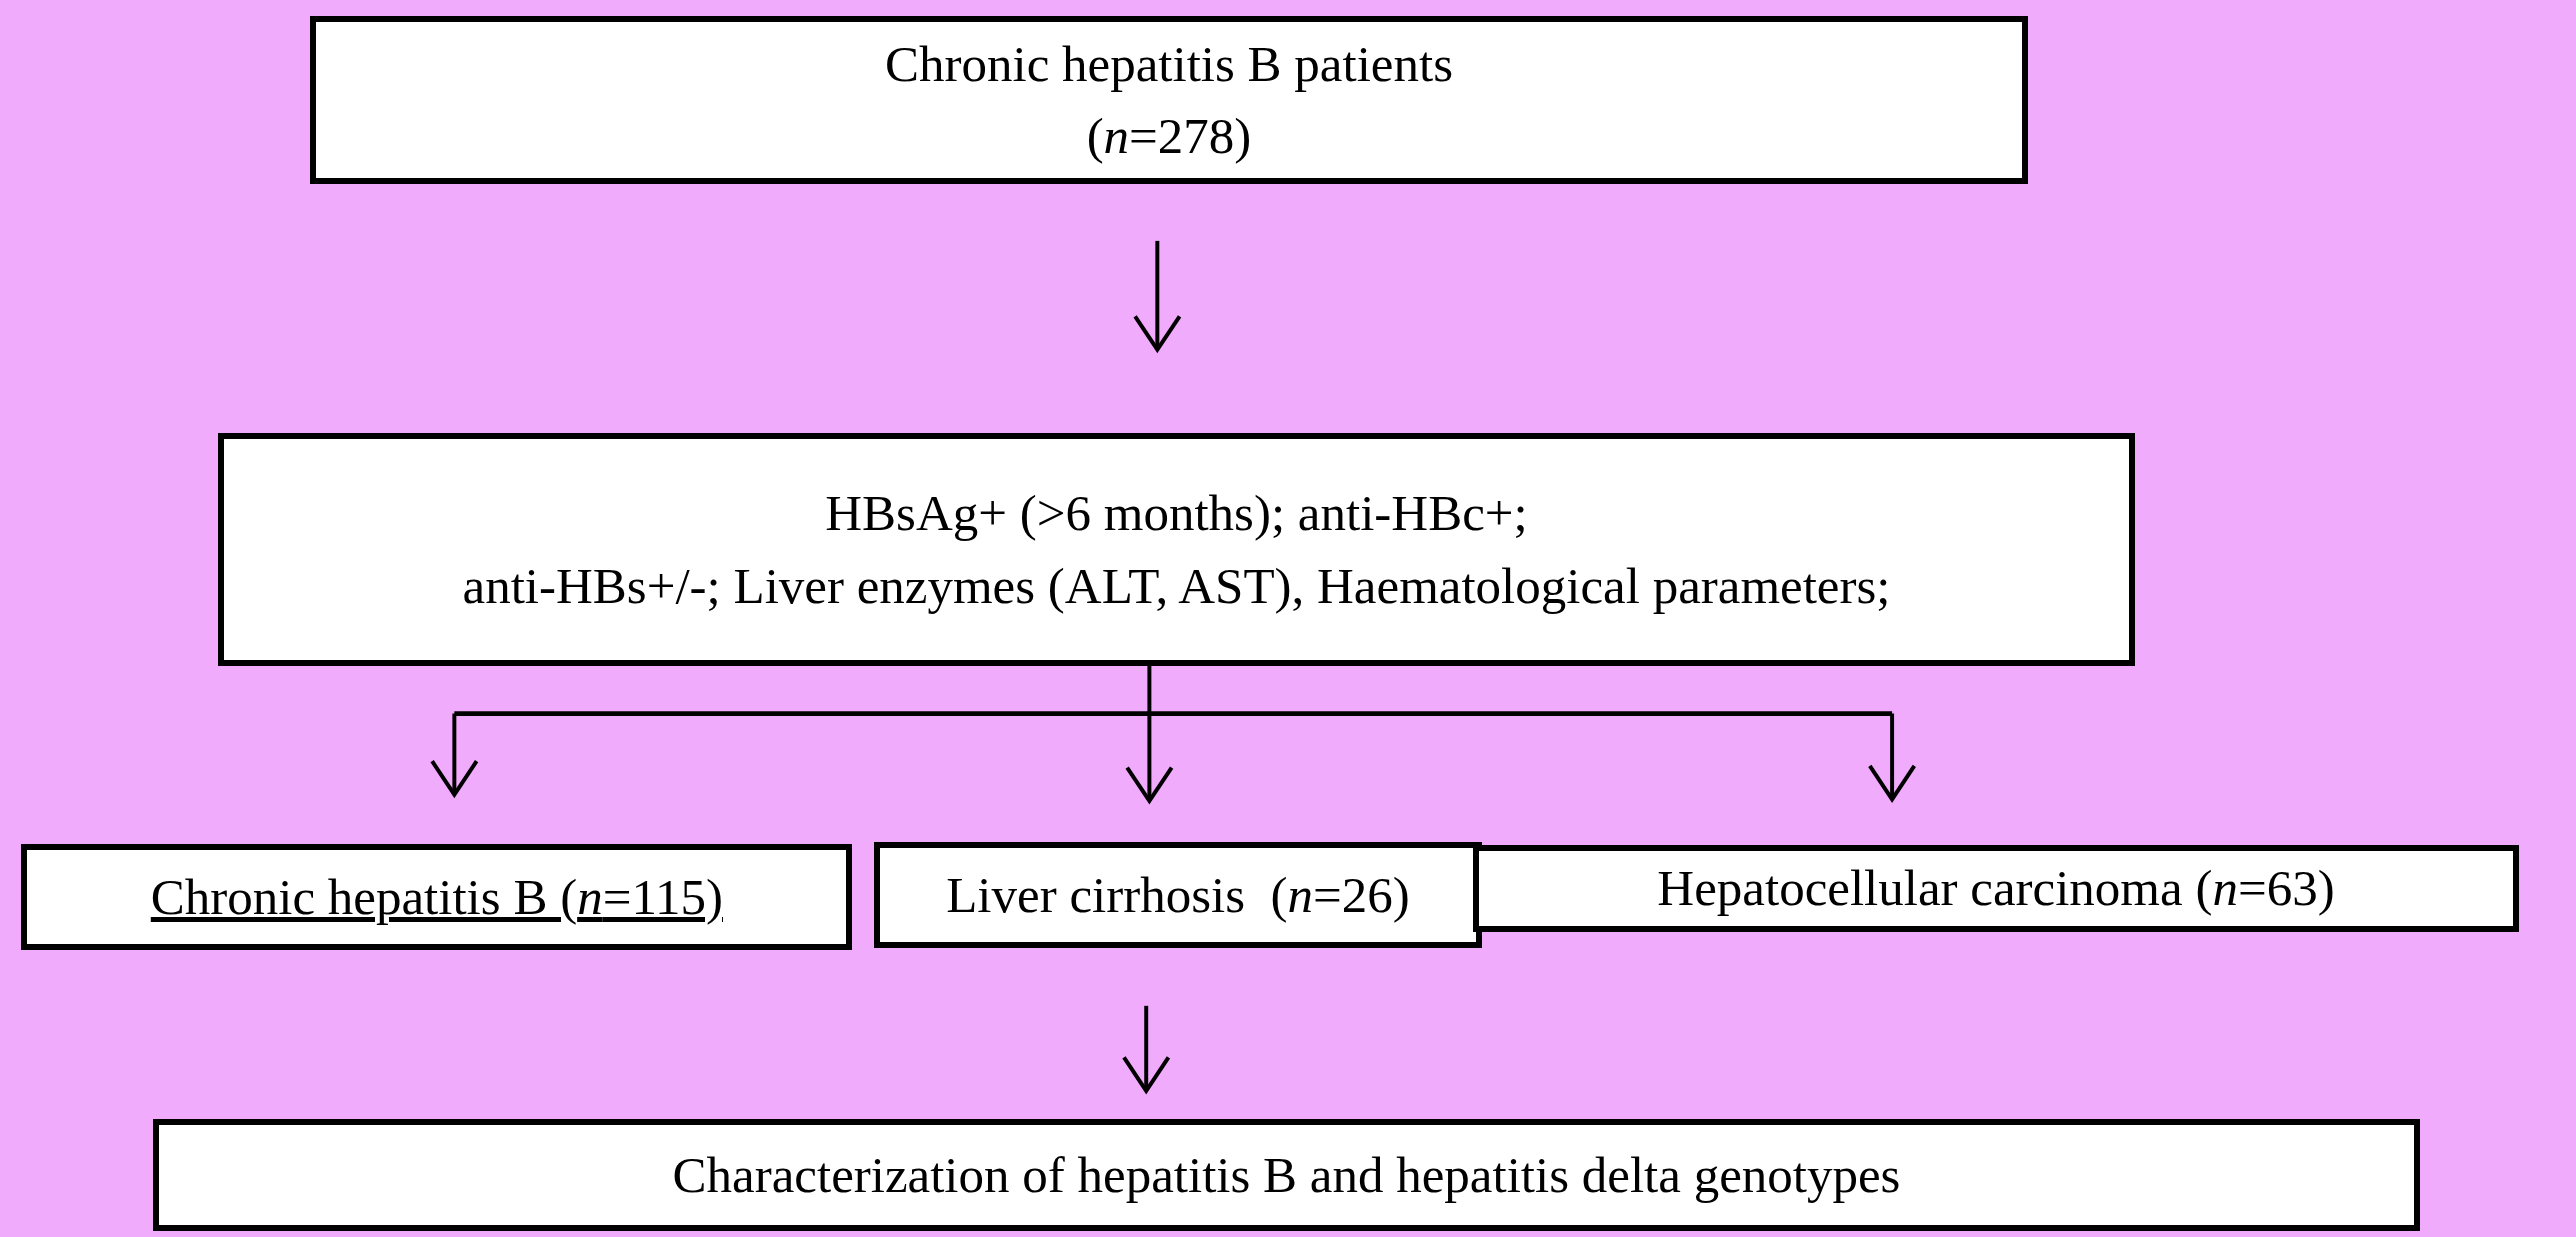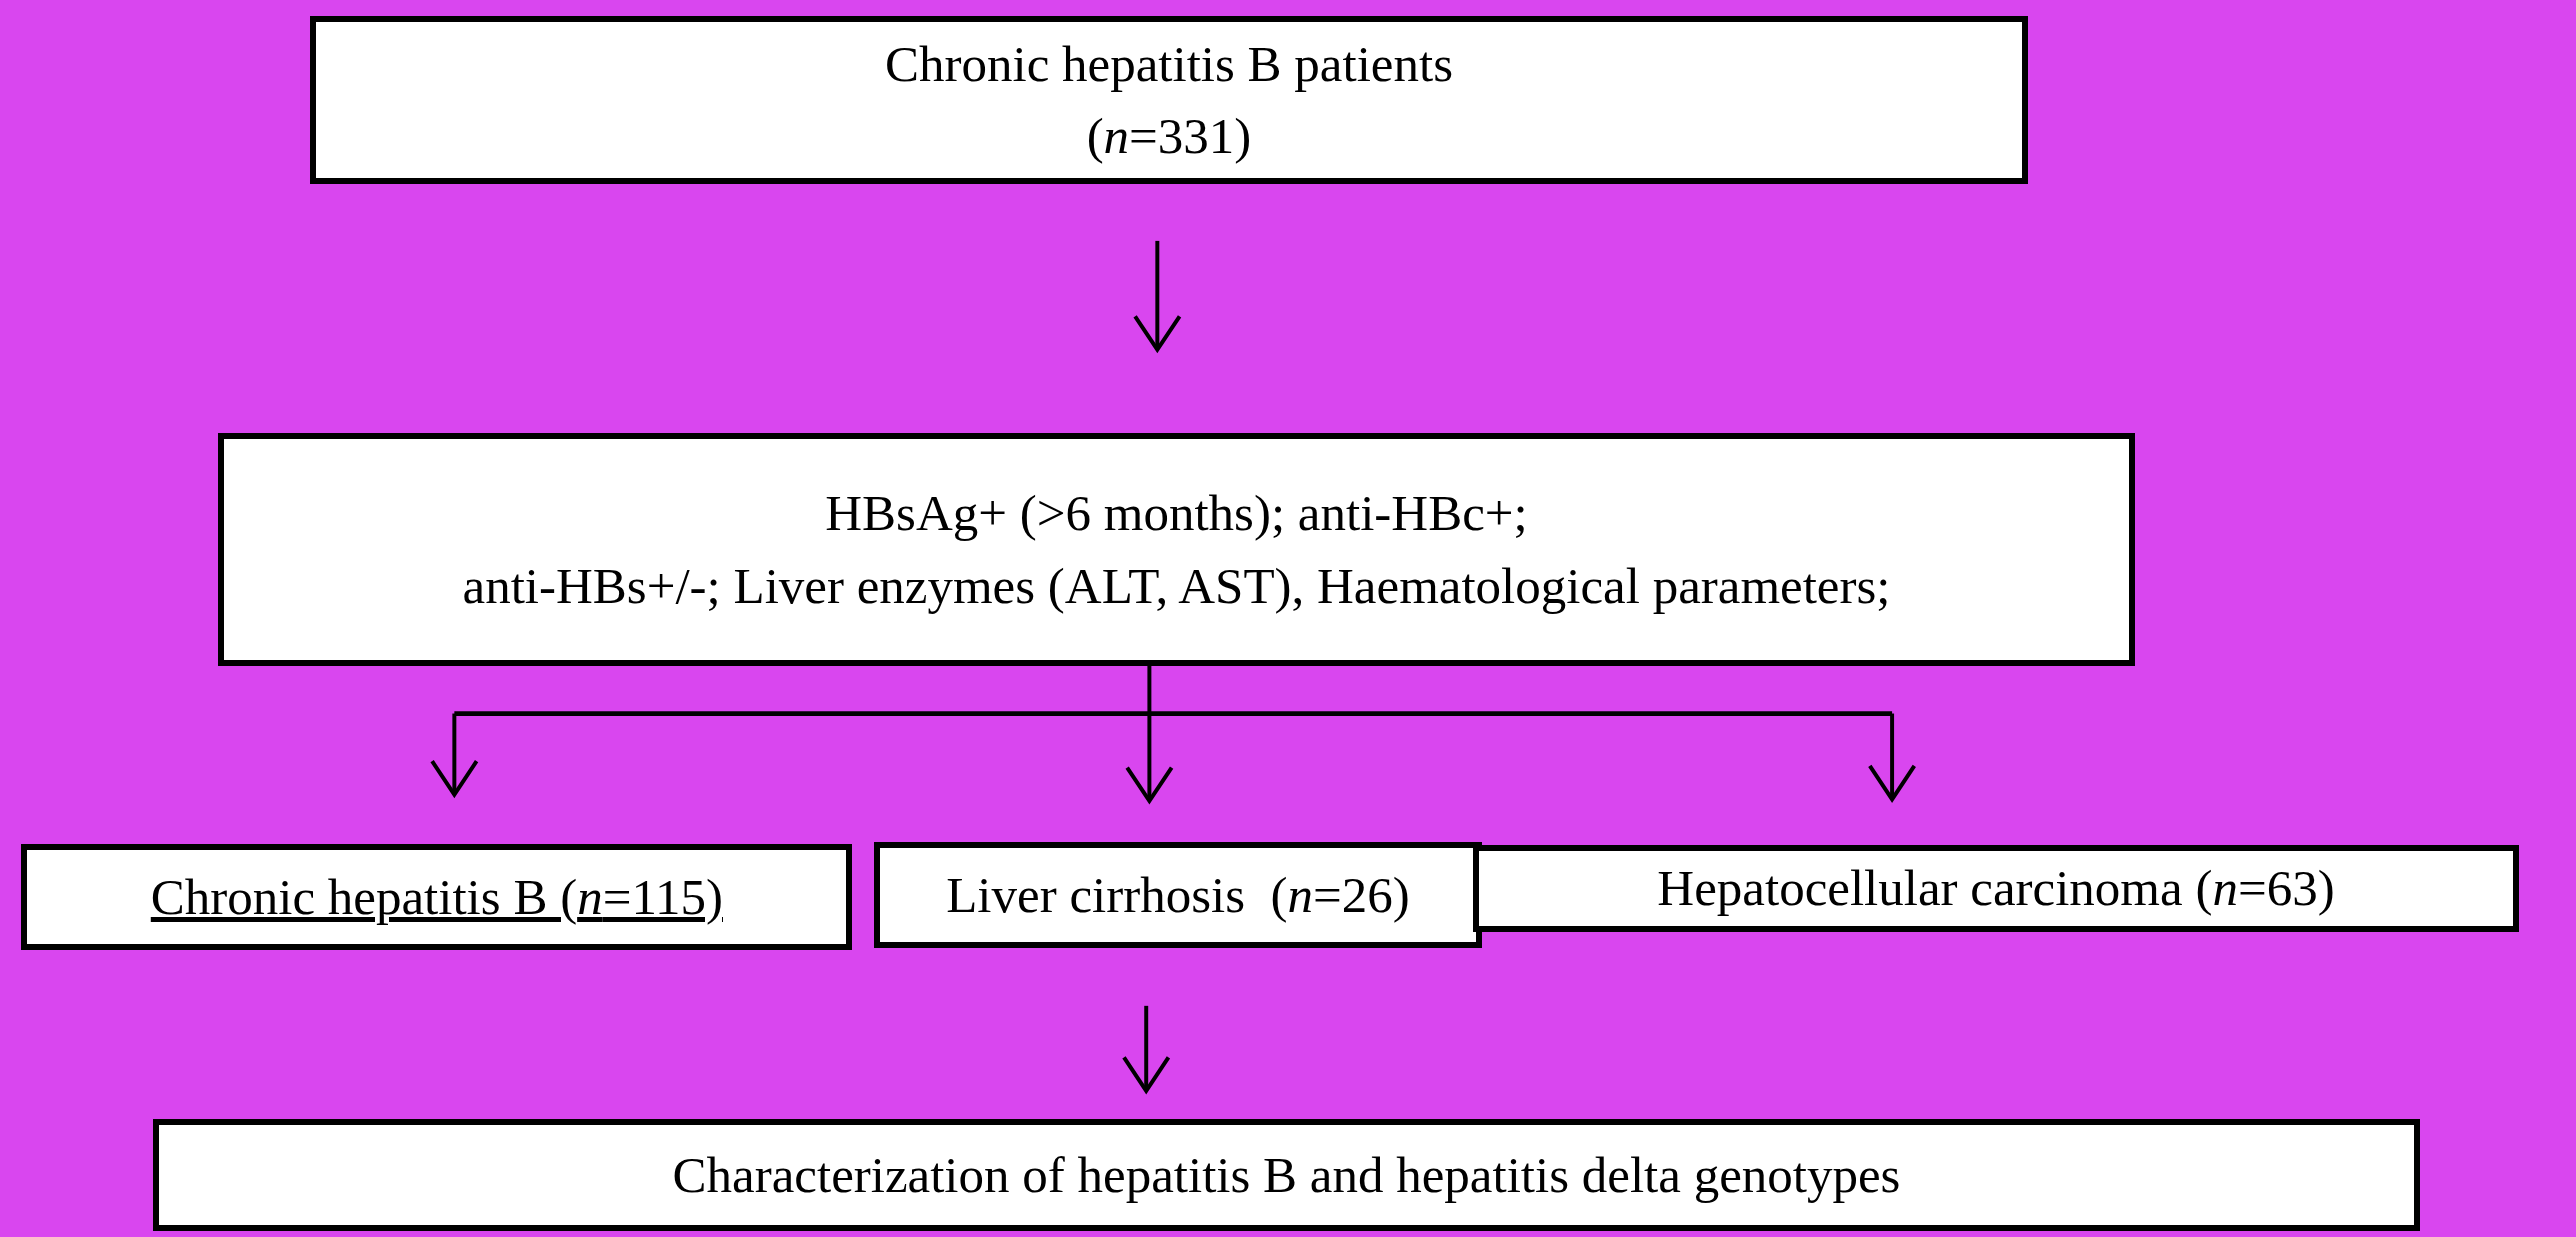--- a/index.html
+++ b/index.html
@@ -4,21 +4,21 @@
 <style>
   html, body {
     margin: 0;
     padding: 0;
     background: #ffffff;
   }
   .canvas {
     position: relative;
     width: 2576px;
     height: 1238px;
-    background: #d946ef;
+    background: #f0abfc;
     font-family: "Liberation Serif", "DejaVu Serif", serif;
     color: #000000;
     overflow: hidden;
   }
   .connectors {
     position: absolute;
     left: 0;
     top: 0;
     width: 2576px;
     height: 1238px;
@@ -88,21 +88,21 @@
     </g>
 
     <g>
       <line x1="1443" y1="1266" x2="1443" y2="1369"></line>
       <polyline points="1415,1331 1443,1373 1471,1331"></polyline>
     </g>
   </svg>
 
   <div class="fbox box-top">
     <div>Chronic hepatitis B patients</div>
-    <div><span>(</span><span class="it">n</span><span>=331)</span></div>
+    <div><span>(</span><span class="it">n</span><span>=278)</span></div>
   </div>
 
   <div class="fbox box-criteria">
     <div>HBsAg+ (&gt;6 months); anti-HBc+;</div>
     <div>anti-HBs+/-; Liver enzymes (ALT, AST), Haematological parameters;</div>
   </div>
 
   <div class="fbox box-chb">
     <div><span>Chronic hepatitis B (</span><span class="it">n</span><span>=115)</span></div>
   </div>

